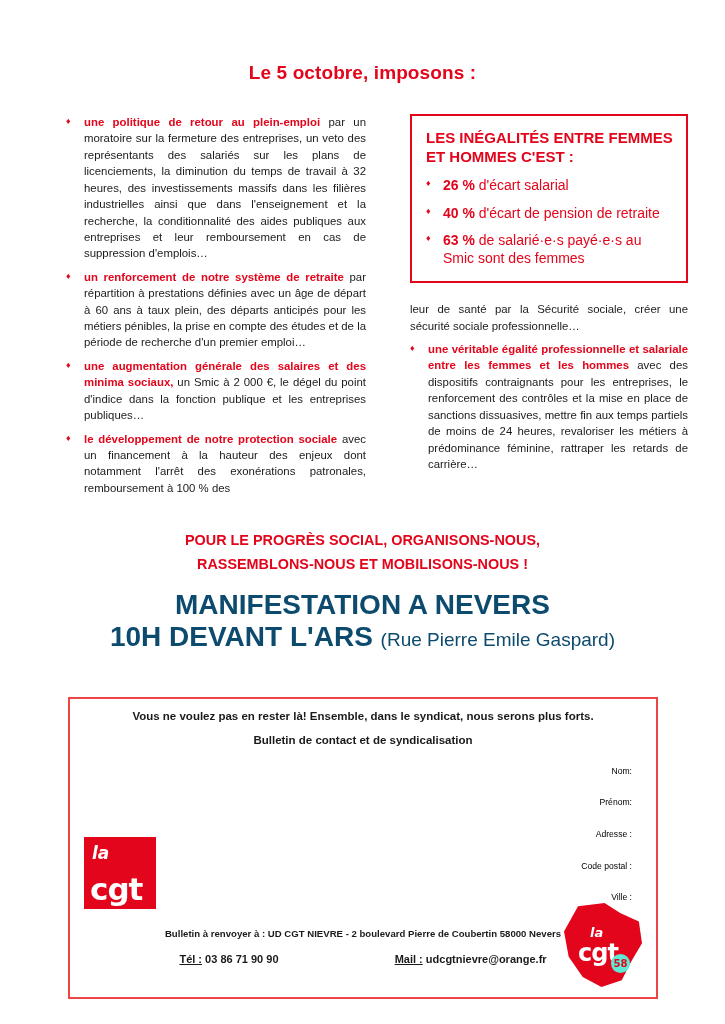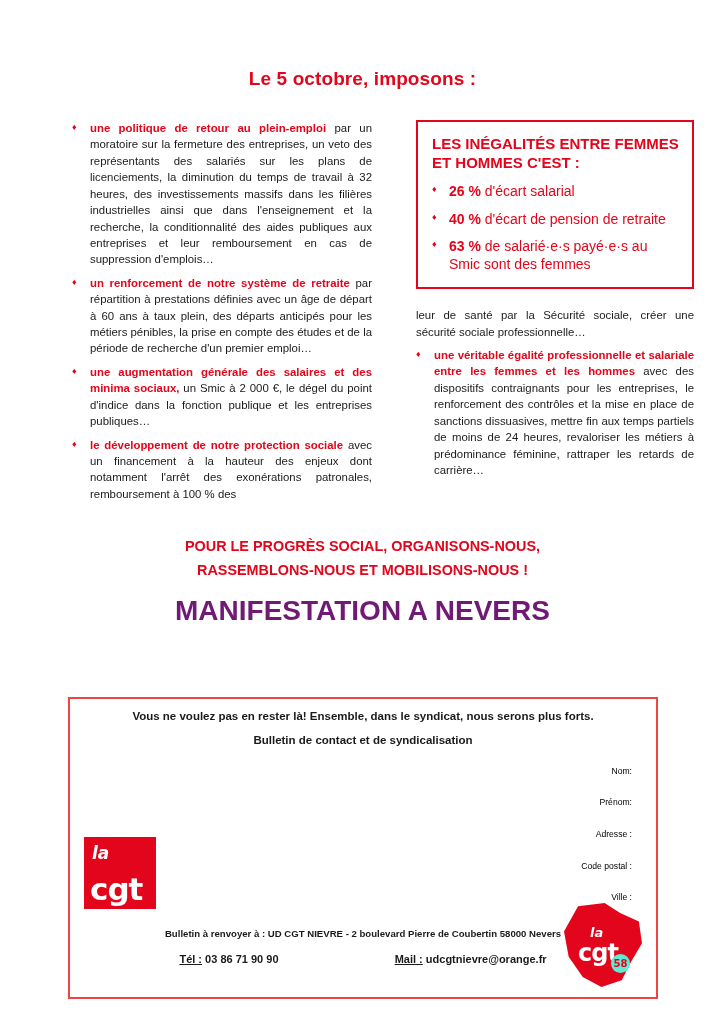--- a/index.html
+++ b/index.html
@@ -13,21 +13,21 @@
     font-family: "Liberation Sans", sans-serif;
     color: #1a1a1a;
     position: relative;
     overflow: hidden;
   }
   .page {
     width: 725px;
     height: 748px;
     position: relative;
     box-sizing: border-box;
-    padding: 10px;
+    padding: 4px;
   }
 
   
   .main-title {
     text-align: center;
     color: #e3051b;
     font-weight: bold;
     font-size: 19px;
     margin: 0;
     padding-top: 58px;
@@ -139,21 +139,21 @@
     margin-top: 26px;
     padding: 0 40px;
   }
   .slogan .line1,
   .slogan .line2 {
     font-size: 14.4px;
     line-height: 1.65;
   }
   .manif {
     text-align: center;
-    color: #701a75;
+    color: #0c4a6e;
     font-weight: bold;
     font-size: 28px;
     line-height: 1.15;
     margin-top: 12px;
   }
   .manif .l2 {
     display: block;
   }
   .manif .addr {
     font-size: 19px;
@@ -379,20 +379,24 @@
     </div>
   </div>
 
   <div class="slogan">
     <div class="line1">POUR LE PROGRÈS SOCIAL, ORGANISONS-NOUS,</div>
     <div class="line2">RASSEMBLONS-NOUS ET MOBILISONS-NOUS !</div>
   </div>
 
   <div class="manif">
     <span>MANIFESTATION A NEVERS</span>
+    <span class="l2">
+      <span>10H DEVANT L'ARS</span>
+      <span class="addr">(Rue Pierre Emile Gaspard)</span>
+    </span>
   </div>
 
   <div class="form-box">
     <div class="form-head">Vous ne voulez pas en rester là! Ensemble, dans le syndicat, nous serons plus forts.</div>
     <div class="form-sub">Bulletin de contact et de syndicalisation</div>
 
     <div class="fields">
       <div class="frow indent-1">
         <span class="fl">Nom:</span>
         <span class="fline"></span>

